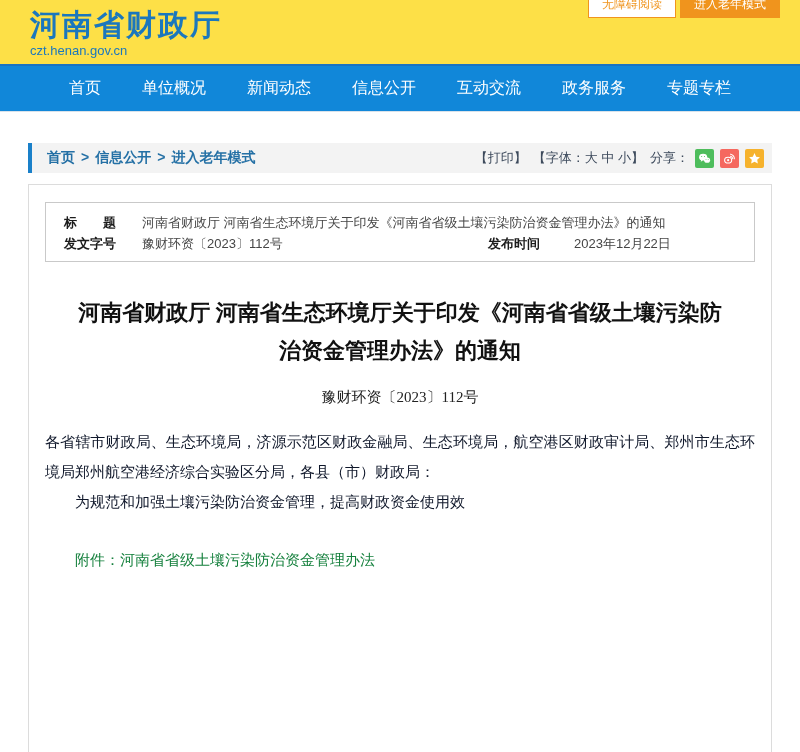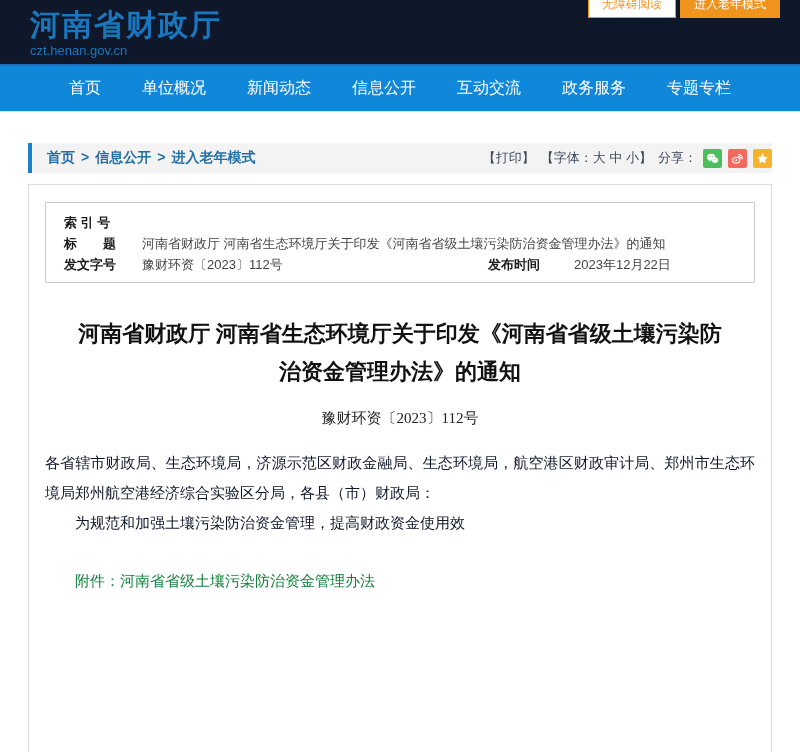--- a/index.html
+++ b/index.html
@@ -2,21 +2,21 @@
 <html><head>
 <meta charset="utf-8">
 <style>
   * { margin:0; padding:0; box-sizing:border-box; }
   html,body { width:800px; height:752px; overflow:hidden; background:#fff;
     font-family:"Liberation Sans","DejaVu Sans",sans-serif; }
 
   .page { position:relative; width:800px; height:752px; background:#fff; }
 
   
-  .site-header { position:relative; height:64px; background:#0f172a; }
+  .site-header { position:relative; height:64px; background:#fde047; }
   .logo { position:absolute; left:30px; top:8px; }
   .logo-title { font-size:30px; font-weight:bold; color:#1b77bd; letter-spacing:2px; line-height:34px; }
   .logo-url { font-size:13px; color:#1b77bd; margin-top:1px; }
   .header-buttons { position:absolute; right:20px; top:-9px; display:flex; gap:4px; }
   .header-buttons button { height:27px; padding:0 13px; font-size:12px; cursor:pointer;
     font-family:inherit; line-height:25px; }
   .btn-access { background:#fff; border:1px solid #f0941d; color:#f0941d; }
   .btn-elder { background:#f0941d; border:1px solid #f0941d; color:#fff; }
 
   
@@ -26,21 +26,21 @@
   .main-nav a { color:#fff; font-size:16px; display:flex; align-items:center;
     padding:0 14px; text-decoration:none; cursor:pointer; }
 
   
   .breadcrumb-bar { margin:31px 28px 0; height:30px; background:#f3f3f3;
     display:flex; align-items:center; font-size:14px; }
   .crumb-accent { width:4px; height:30px; background:#1a80c9; flex:0 0 4px; }
   .crumbs { margin-left:15px; color:#2470a5; font-weight:bold; display:flex; gap:6px; }
   .crumbs .sep { font-weight:bold; }
   .crumbs a { color:#2470a5; text-decoration:none; cursor:pointer; }
-  .crumb-tools { margin-left:auto; display:flex; align-items:center;
+  .crumb-tools { margin-left:auto; margin-right:8px; display:flex; align-items:center;
     gap:6px; font-size:13px; color:#3d4a5c; }
   .crumb-tools .tool { cursor:pointer; }
   .share-icon { width:19px; height:19px; border-radius:2px; display:inline-flex;
     align-items:center; justify-content:center; cursor:pointer; }
   .share-icon svg { display:block; }
   .icon-wechat { background:#4ebd5c; }
   .icon-weibo { background:#f5685f; }
   .icon-star { background:#f6b22c; }
 
   
@@ -127,24 +127,20 @@
           <polygon points="12,2 15.1,8.6 22,9.6 17,14.5 18.2,21.4 12,18.1 5.8,21.4 7,14.5 2,9.6 8.9,8.6" fill="#fff"></polygon>
         </svg>
       </span>
     </span>
   </div>
 
   <main class="content-box">
 
     <div class="info-table">
       <div class="info-row">
-        <span class="lbl">索 引 号</span>
-        <span class="val span3"></span>
-      </div>
-      <div class="info-row">
         <span class="lbl">标　　题</span>
         <span class="val span3">河南省财政厅 河南省生态环境厅关于印发《河南省省级土壤污染防治资金管理办法》的通知</span>
       </div>
       <div class="info-row">
         <span class="lbl">发文字号</span>
         <span class="val">豫财环资〔2023〕112号</span>
         <span class="lbl" style="padding-left:0">发布时间</span>
         <span class="val">2023年12月22日</span>
       </div>
     </div>

